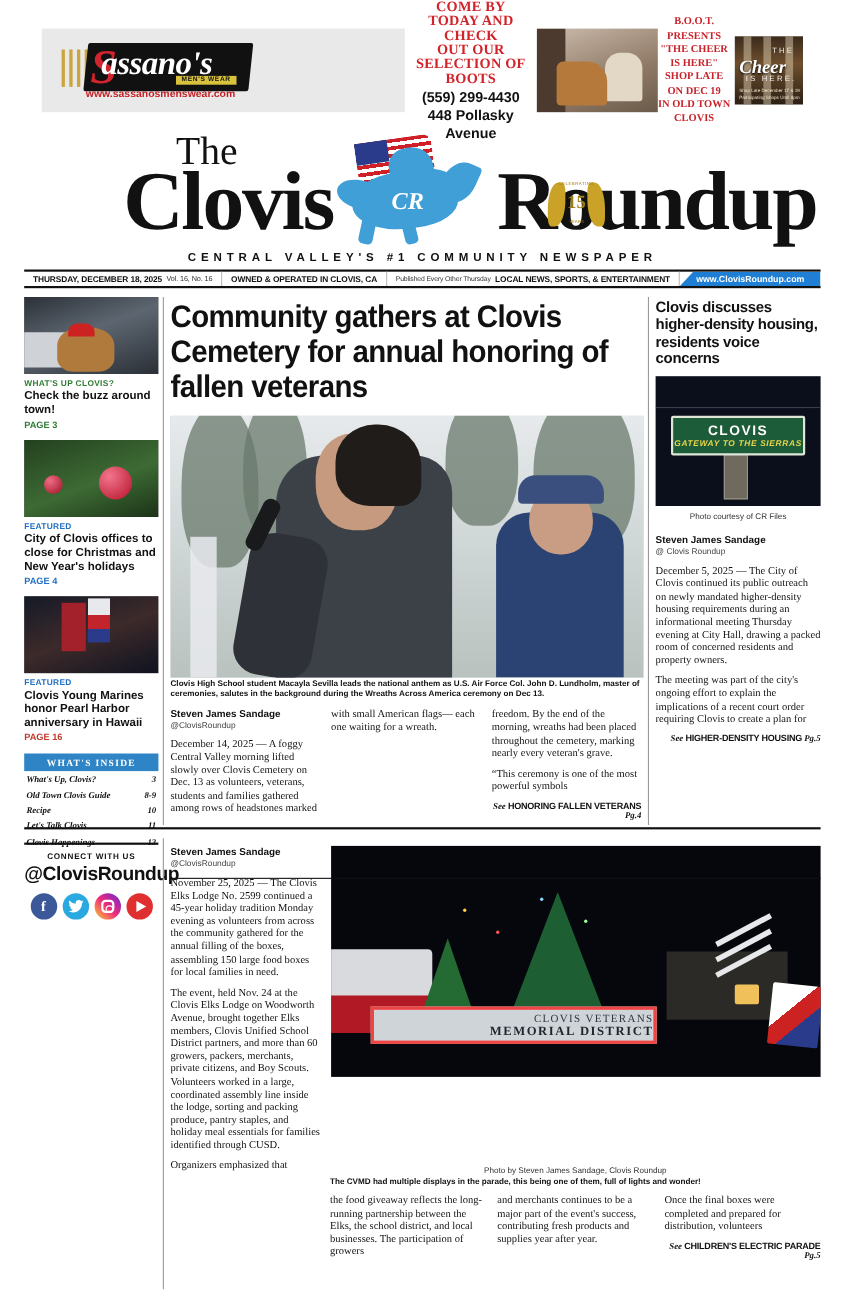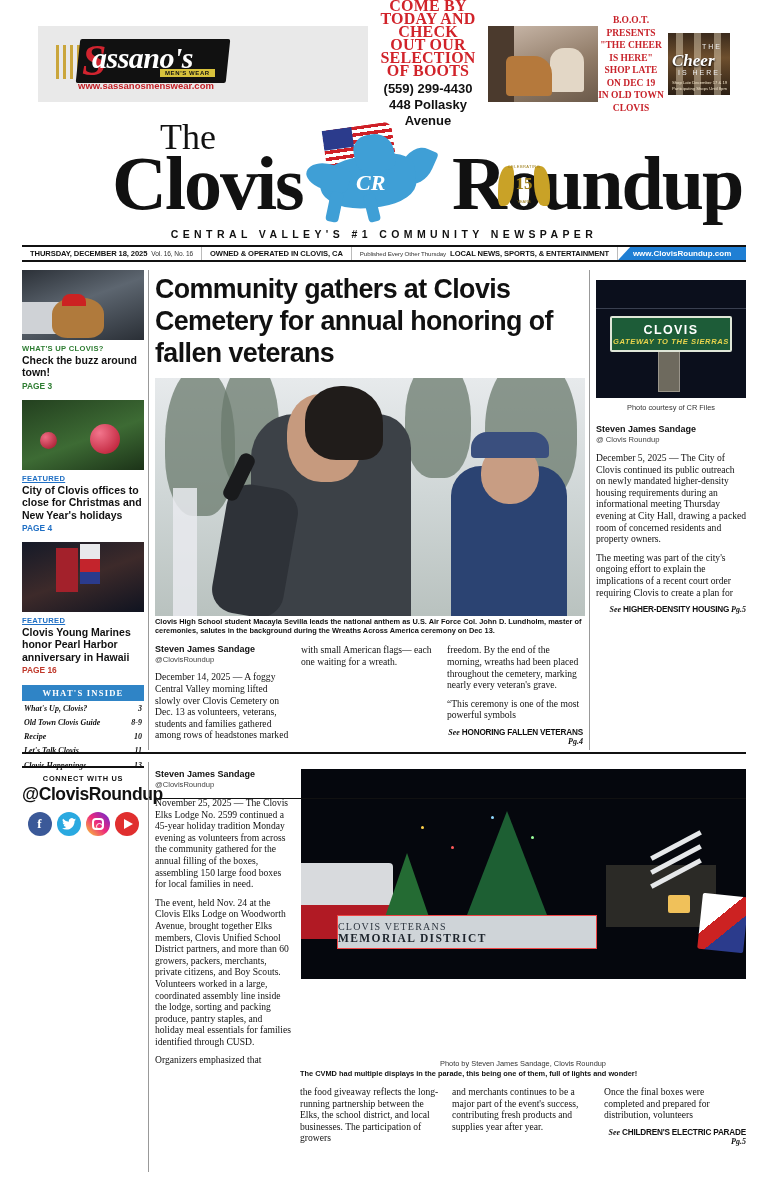--- a/index.html
+++ b/index.html
@@ -22,21 +22,21 @@
     transform: skewX(-6deg); border-radius:2px; }
   .sass-word { position:absolute; left:44px; top:8px; font-family:"Liberation Serif", serif;
     font-style:italic; font-weight:bold; font-size:30px; color:#fff; letter-spacing:-0.5px; }
   .sass-s { position:absolute; left:34px; top:2px; font-family:"Liberation Serif", serif;
     font-style:italic; font-weight:bold; font-size:44px; color:#d1242f; }
   .sass-mens { position:absolute; left:112px; top:36px; background:#d8c23c; color:#111;
     font-size:6px; font-weight:bold; letter-spacing:.6px; padding:1px 5px; }
   .sass-url { position:absolute; left:30px; bottom:4px; color:#c22026; font-weight:bold; font-size:9.5px; }
   .ad-text { flex:1; background:#fff; display:flex; flex-direction:column; align-items:center;
     justify-content:center; padding:2px 4px; }
-  .ad-red { color:#d1232a; font-weight:bold; font-size:16px; line-height:13px; text-align:center;
+  .ad-red { color:#d1232a; font-weight:bold; font-size:13px; line-height:13px; text-align:center;
     font-family:"Liberation Serif", serif; letter-spacing:.2px; }
   .ad-blk { color:#111; font-weight:bold; font-size:13px; line-height:16px; text-align:center; }
   .ad-boots { width:110px; height:76px; background:linear-gradient(160deg,#cdbcae,#8f7a66 60%,#6b5a4a);
     position:relative; overflow:hidden; }
   .ad-boots:after { content:""; position:absolute; left:18px; bottom:6px; width:46px; height:40px;
     background:#b5793c; border-radius:6px 18px 4px 4px; }
   .ad-boots:before { content:""; position:absolute; left:62px; bottom:10px; width:34px; height:44px;
     background:#e3d7c6; border-radius:14px 14px 3px 3px; }
   .ad-boot2 { position:absolute; left:0; top:0; width:26px; height:76px; background:#4b3a2d; }
   .ad-cheer { width:132px; height:76px; background:#fff; display:flex; align-items:center;
@@ -102,21 +102,21 @@
   .ib-url { width:150px; background:#1f7fd4; color:#fff; display:flex; align-items:center;
     justify-content:center; font-size:8px; font-weight:bold; clip-path: polygon(12px 0, 100% 0, 100% 100%, 0 100%); }
   .rule-v { position:absolute; background:#999; width:1px; }
   .hr-blk { background:#111; height:2.2px; }
 
   
   .rail { position:absolute; left:22px; top:270px; width:122px; }
   .rail-photo { width:122px; height:70px; position:relative; overflow:hidden; background:#555; }
   .kicker { font-size:7.6px; font-weight:bold; letter-spacing:.3px; margin-top:4px; }
   .kicker.green { color:#2e7d32; }
-  .kicker.blue { color:#1f6fc4;text-decoration:underline; }
+  .kicker.blue { color:#1f6fc4; }
   .rail-head { font-size:10.5px; font-weight:bold; color:#111; line-height:12.4px; margin-top:1px; }
   .pagenum { font-size:8.4px; font-weight:bold; margin-top:2px; }
   .pagenum.green { color:#2e7d32; }
   .pagenum.blue { color:#1f6fc4; }
   .pagenum.red { color:#c0392b; }
 
   .inside-box { margin-top:10px; width:122px; }
   .inside-hd { background:#2f84c6; color:#fff; font-size:8.6px; font-weight:bold; text-align:center;
     letter-spacing:1.2px; padding:3px 0; font-family:"Liberation Serif", serif; }
   .inside-row { display:flex; justify-content:space-between; font-size:8px;
@@ -181,21 +181,21 @@
   .story2-head { font-family:"Liberation Sans", sans-serif; font-weight:bold; font-size:24.5px;
     line-height:27px; color:#111; letter-spacing:-0.9px; }
   .s2-body { display:flex; gap:10px; margin-top:9px; }
   .s2-left { width:136px; }
   .s2-photo { width:445px; height:210px; position:relative; overflow:hidden; background:#05070d; }
   .s2-cols { position:absolute; left:300px; top:1086px; width:446px; display:flex; gap:10px; }
   .s2-col { width:142px; }
 
   
   .float-base { position:absolute; left:36px; bottom:30px; width:260px; height:34px; background:#cfd4d8;
-    border:1px solid #ef4444; display:flex; flex-direction:column; align-items:flex-start; justify-content:center; }
+    border:3px solid #ef4444; display:flex; flex-direction:column; align-items:flex-end; justify-content:center; }
   .fb-1 { font-family:"Liberation Serif", serif; font-size:10px; letter-spacing:1.2px; color:#2e3640; }
   .fb-2 { font-family:"Liberation Serif", serif; font-size:11.5px; font-weight:bold; letter-spacing:1.4px; color:#1d242c; }
   .xmas-tree { position:absolute; left:166px; bottom:64px; width:0; height:0;
     border-left:40px solid transparent; border-right:40px solid transparent; border-bottom:104px solid #1d5f33; }
   .tree2 { position:absolute; left:84px; bottom:62px; width:0; height:0;
     border-left:22px solid transparent; border-right:22px solid transparent; border-bottom:64px solid #246b33; }
   .lights { position:absolute; border-radius:50%; width:3px; height:3px; }
   .truck { position:absolute; left:-4px; bottom:40px; width:96px; height:76px; background:#d8dadd;
     border-radius:4px; }
   .truck-red { position:absolute; left:-4px; bottom:40px; width:96px; height:34px; background:#b11a24;
@@ -459,20 +459,21 @@
         <div class="jump">
           <span>See</span>
           <b>HONORING FALLEN VETERANS</b>
           <span>Pg.4</span>
         </div>
       </div>
     </div>
   </div>
 
   <div class="side">
+    <div class="side-head">Clovis discusses higher-density housing, residents voice concerns</div>
     <div class="side-photo">
       <div class="sign-wire"></div>
       <div class="sign-pole"></div>
       <div class="clovis-sign">
         <div class="cs-1">CLOVIS</div>
         <div class="cs-2">GATEWAY TO THE SIERRAS</div>
       </div>
     </div>
     <div class="cap-credit" style="margin-top:5px">Photo courtesy of CR Files</div>
     <div class="byline" style="margin-top:12px">Steven James Sandage</div>

